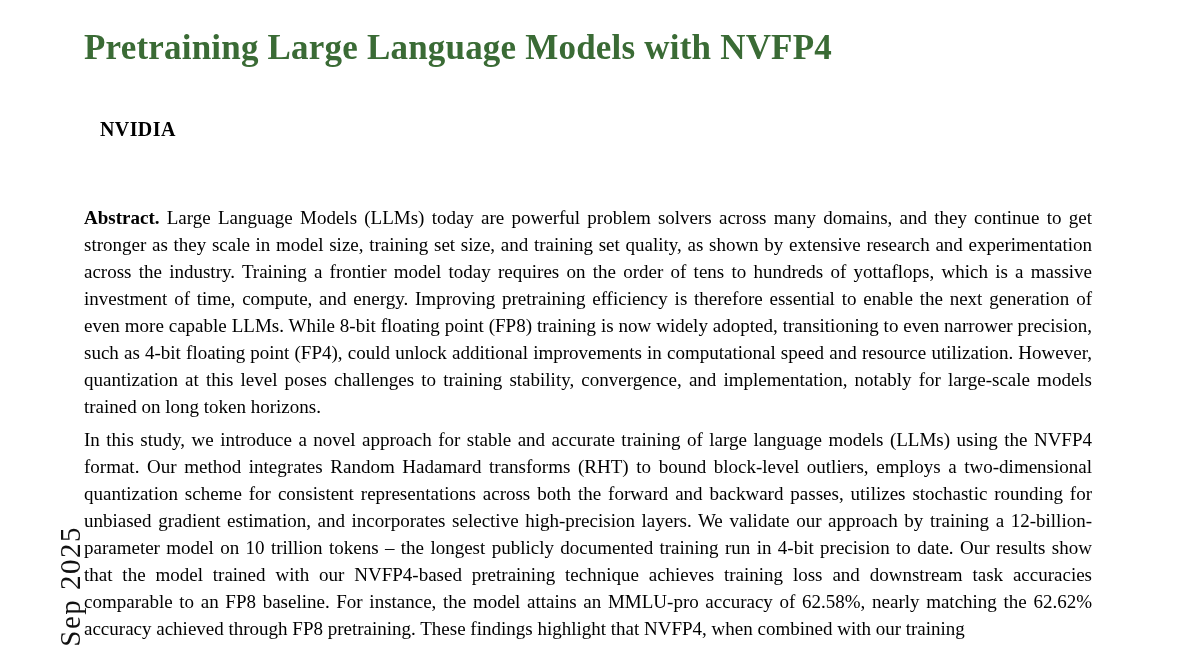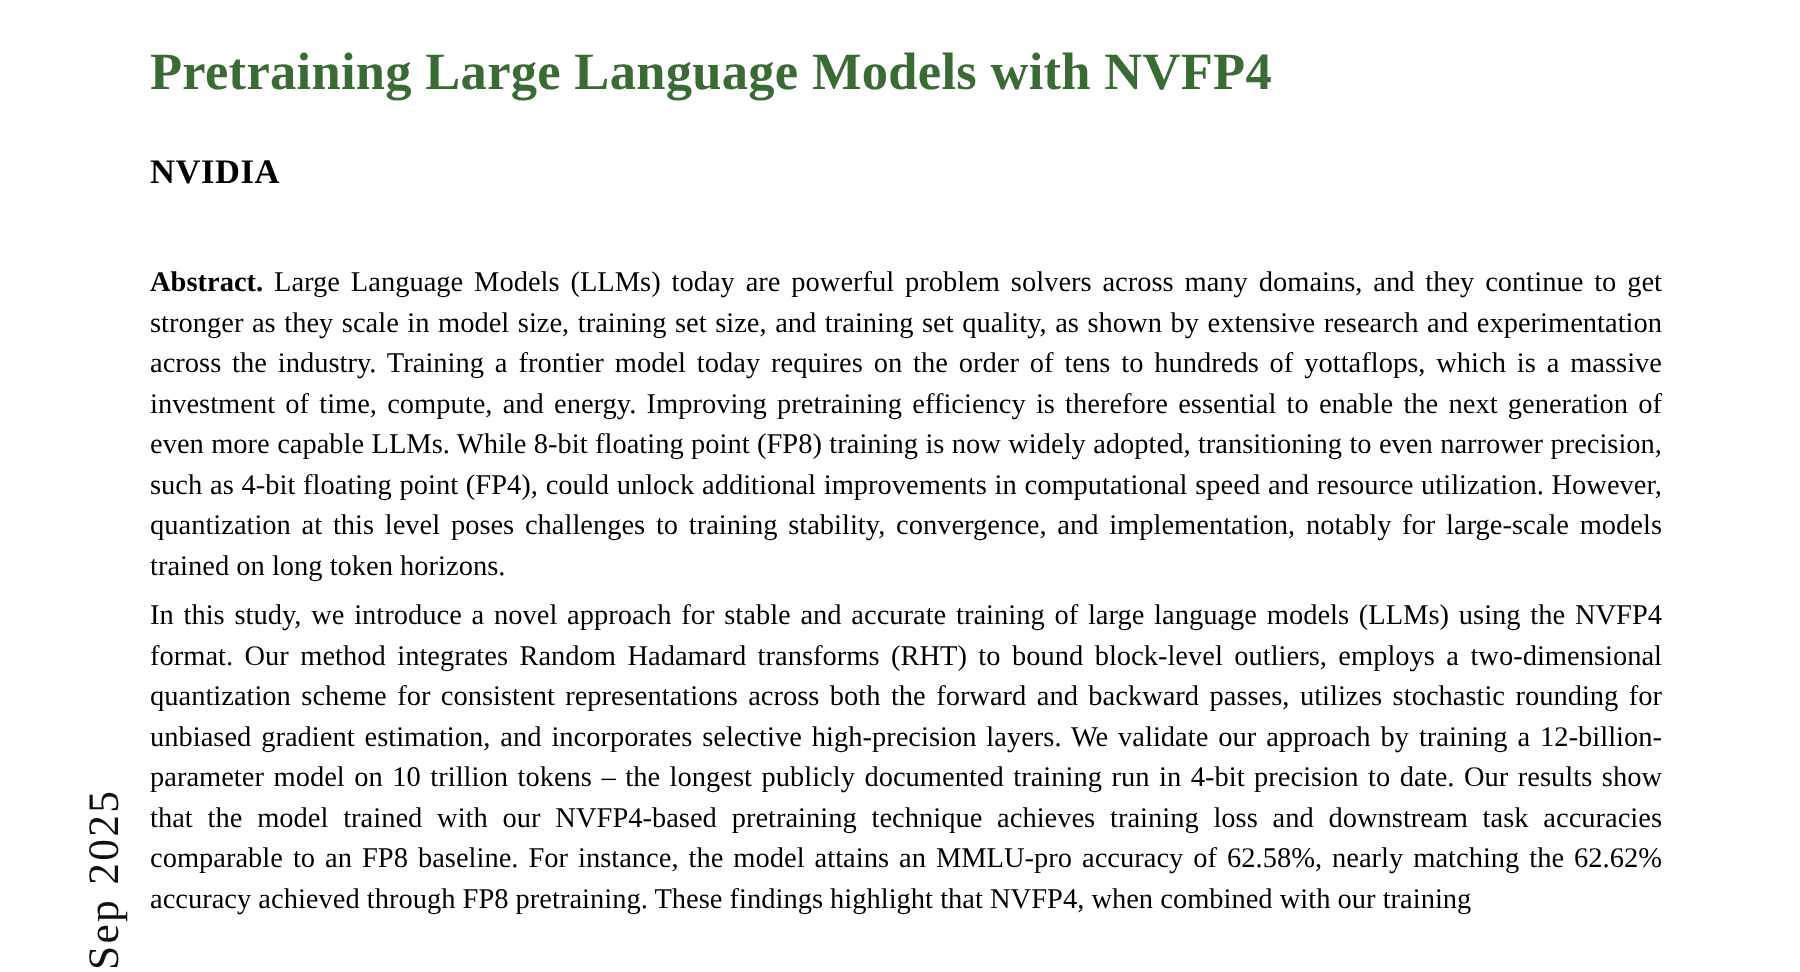--- a/index.html
+++ b/index.html
@@ -34,43 +34,43 @@
     transform-origin: center center;
     font-family: "Liberation Serif", serif;
     font-size: 29px;
     letter-spacing: 1.5px;
     color: #111111;
     white-space: nowrap;
   }
 
   .page {
     position: absolute;
-    left: 100px;
+    left: 84px;
     top: 0;
     width: 1008px;
     height: 648px;
   }
 
   .paper-title {
     margin: 0;
     padding-top: 26px;
     font-family: "Liberation Serif", serif;
     font-weight: bold;
     font-size: 35px;
     line-height: 44px;
     color: #3a6b35;
     letter-spacing: 0.2px;
   }
 
   .author-line {
-    margin: 0;
+    margin: 16px;
     padding-top: 32px;
     font-family: "Liberation Serif", serif;
     font-weight: bold;
-    font-size: 23px;
+    font-size: 20px;
     color: #000000;
     letter-spacing: 0.4px;
   }
 
   .abstract-block {
     padding-top: 47px;
   }
 
   .para {
     margin: 0 0 0 0;

